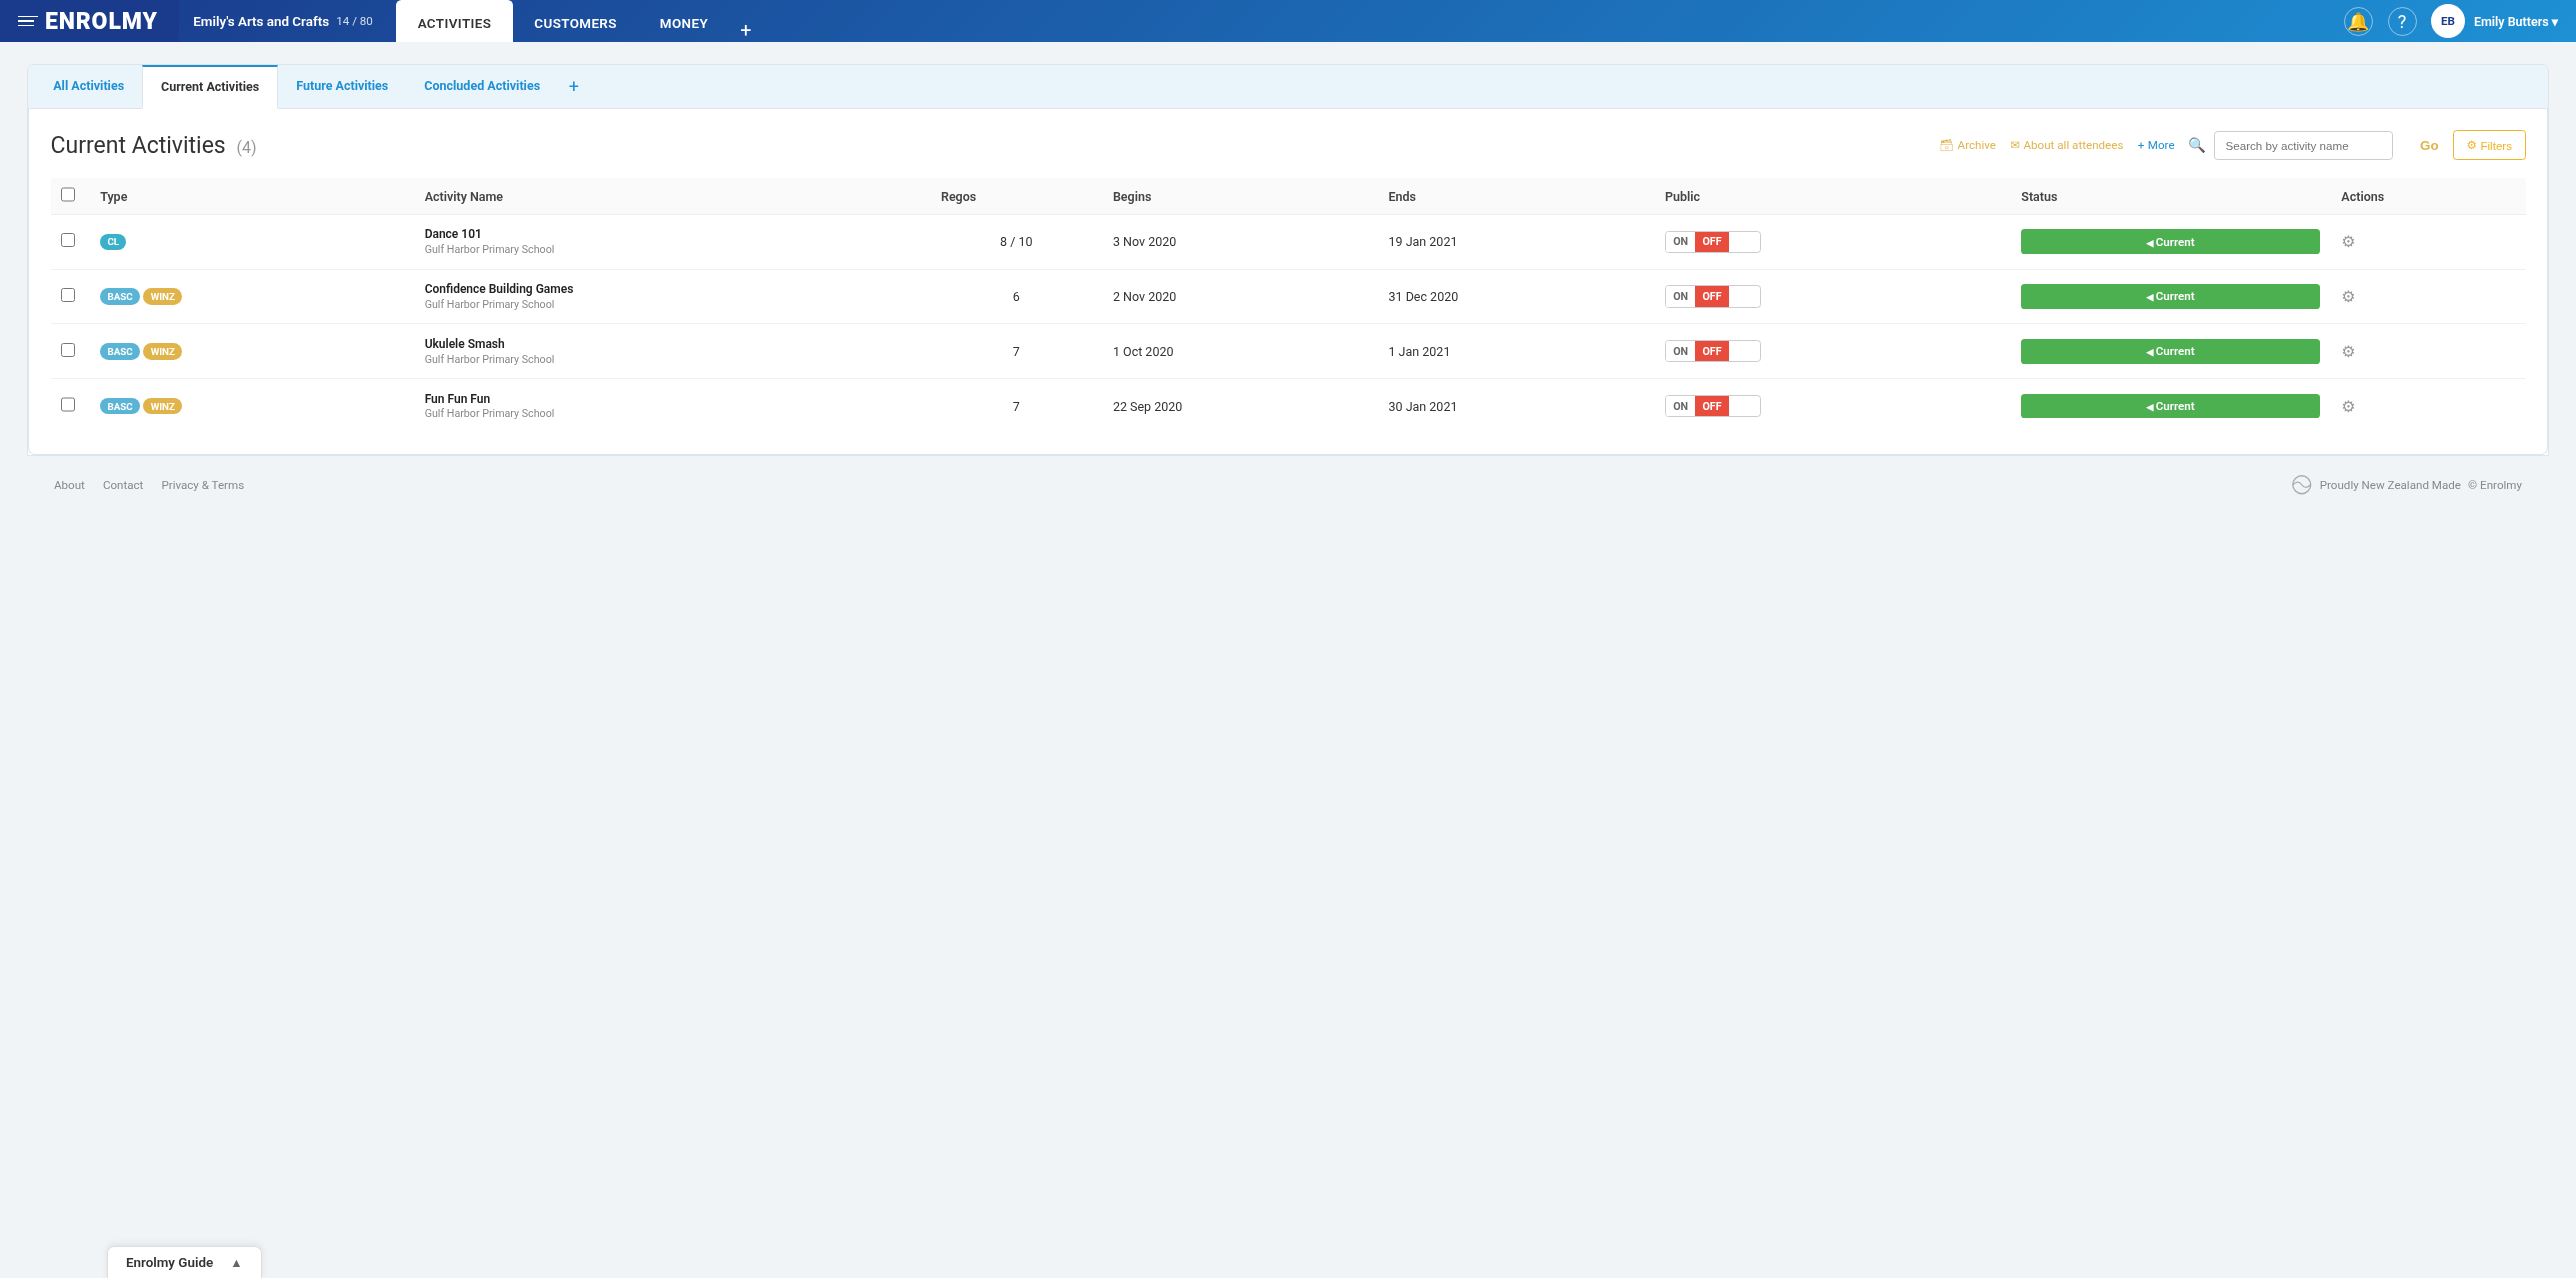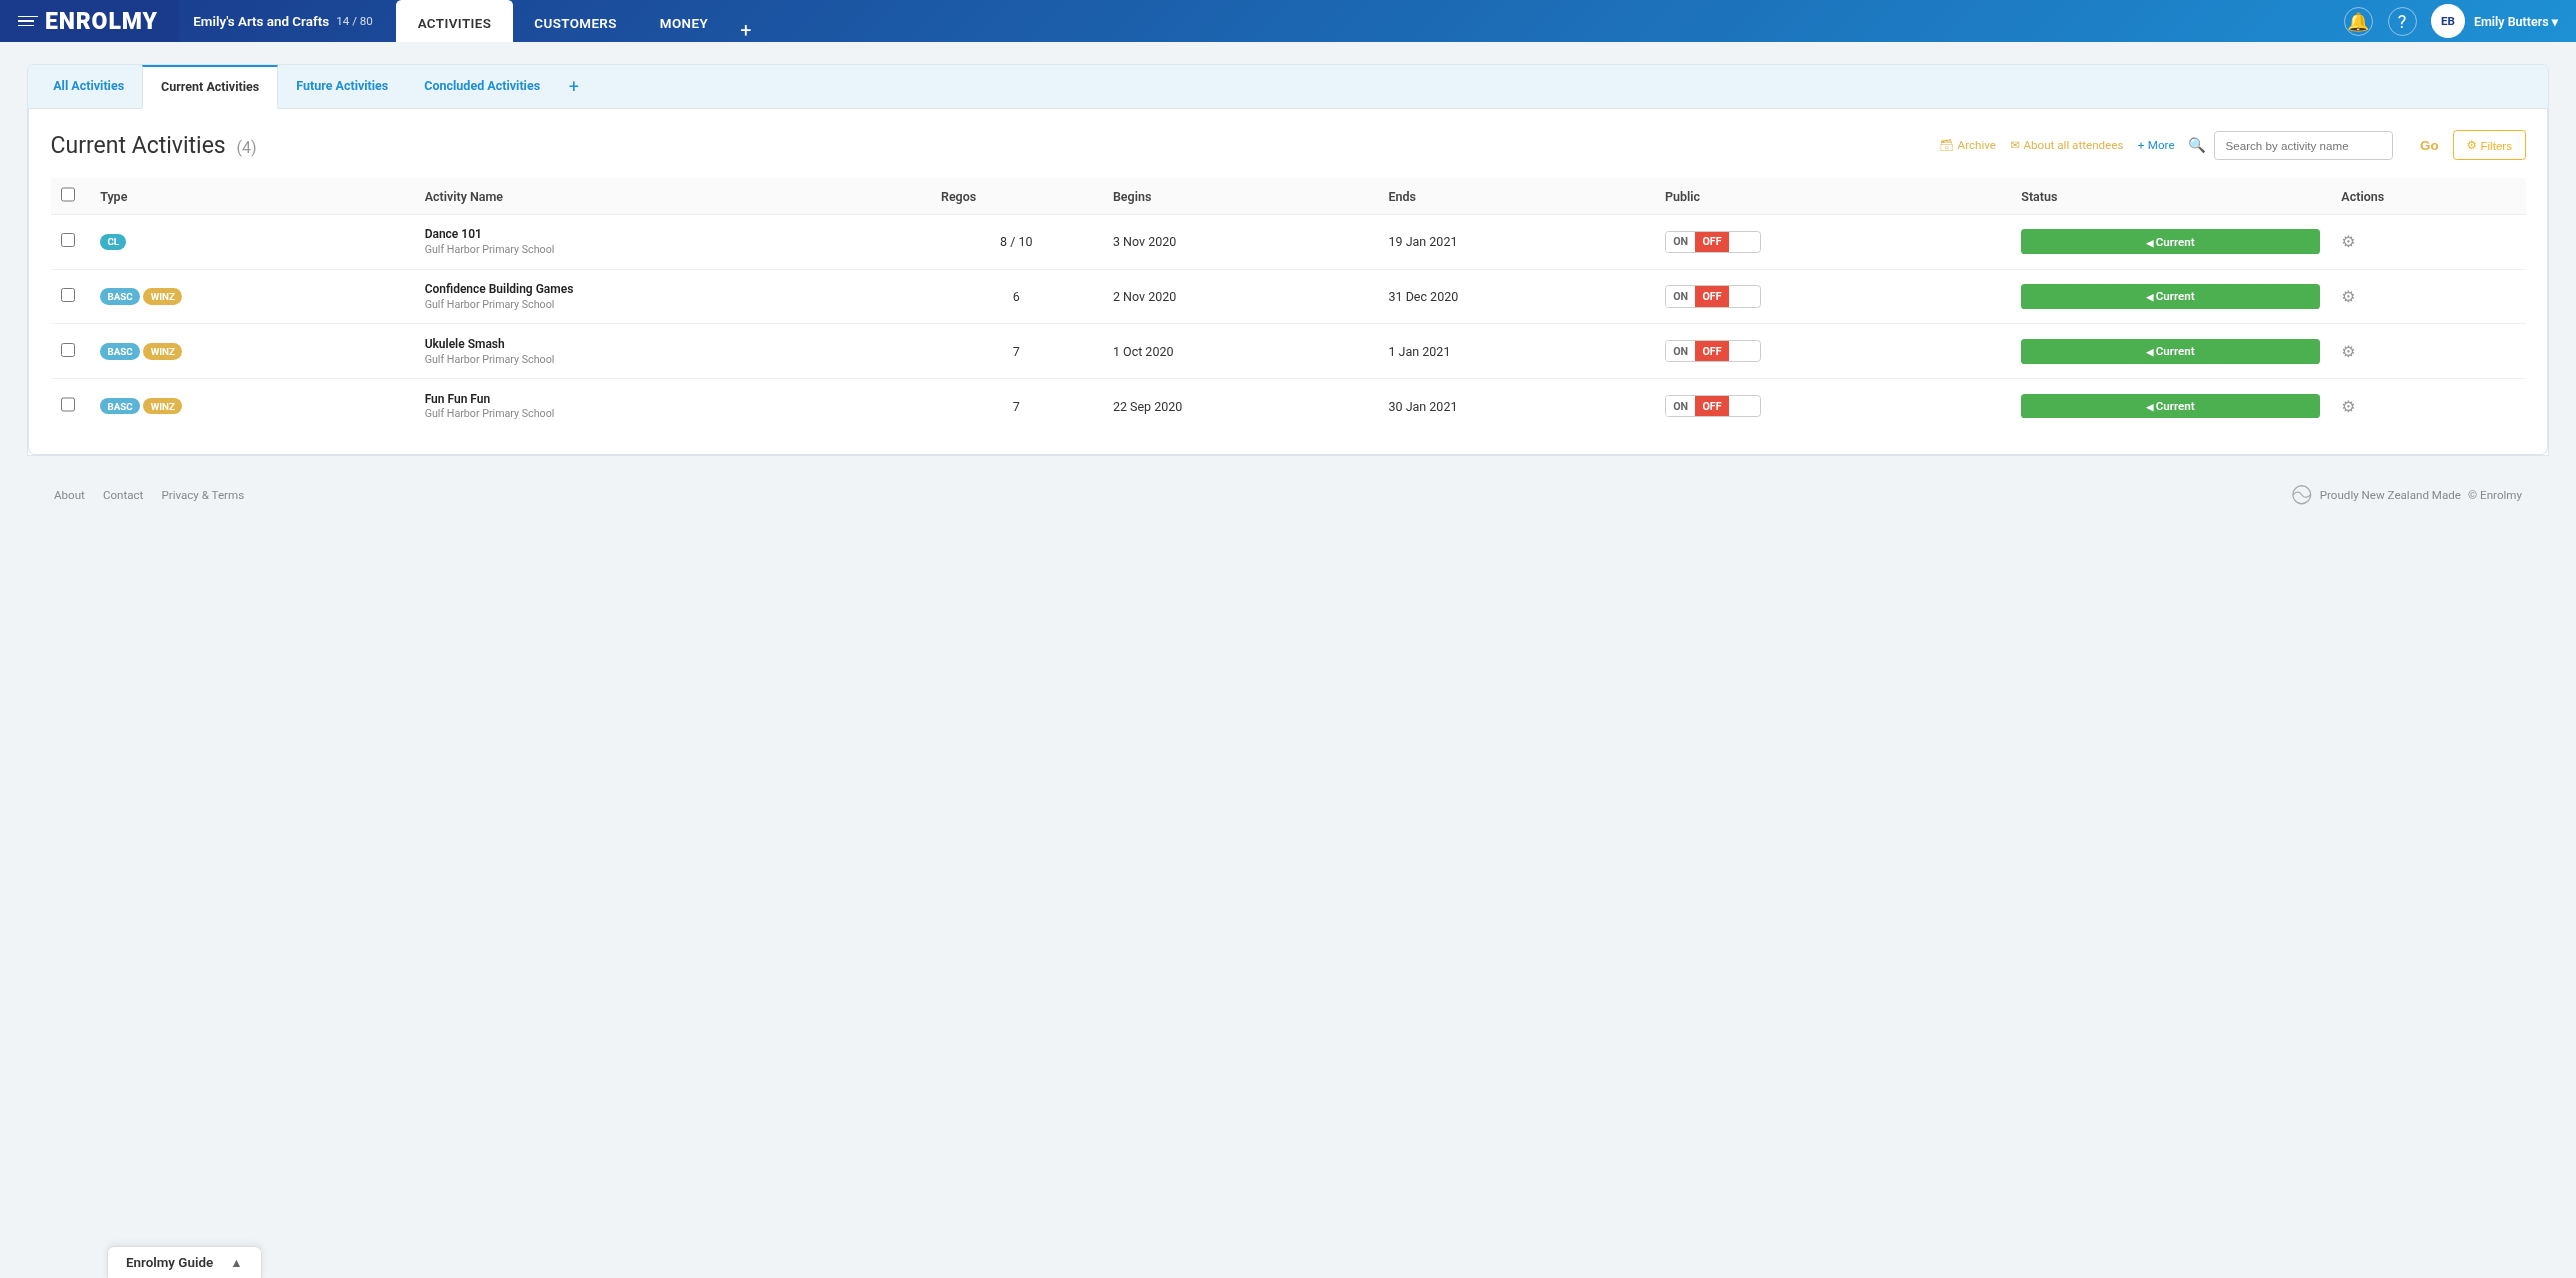--- a/index.html
+++ b/index.html
@@ -357,21 +357,21 @@
       width: 14.3px;
       height: 14.3px;
       cursor: pointer;
     }
 
     
     .footer {
       display: flex;
       justify-content: space-between;
       align-items: center;
-      padding: 28px 27px;
+      padding: 18px 27px;
       font-size: 11.6px;
       color: #888;
       gap: 48px;
     }
     .footer-left { display: flex; gap: 18px; }
     .footer-link { color: #888; cursor: pointer; }
     .footer-right { display: flex; align-items: center; gap: 7.2px; }
 
     .nz-icon {
       width: 21.5px;

